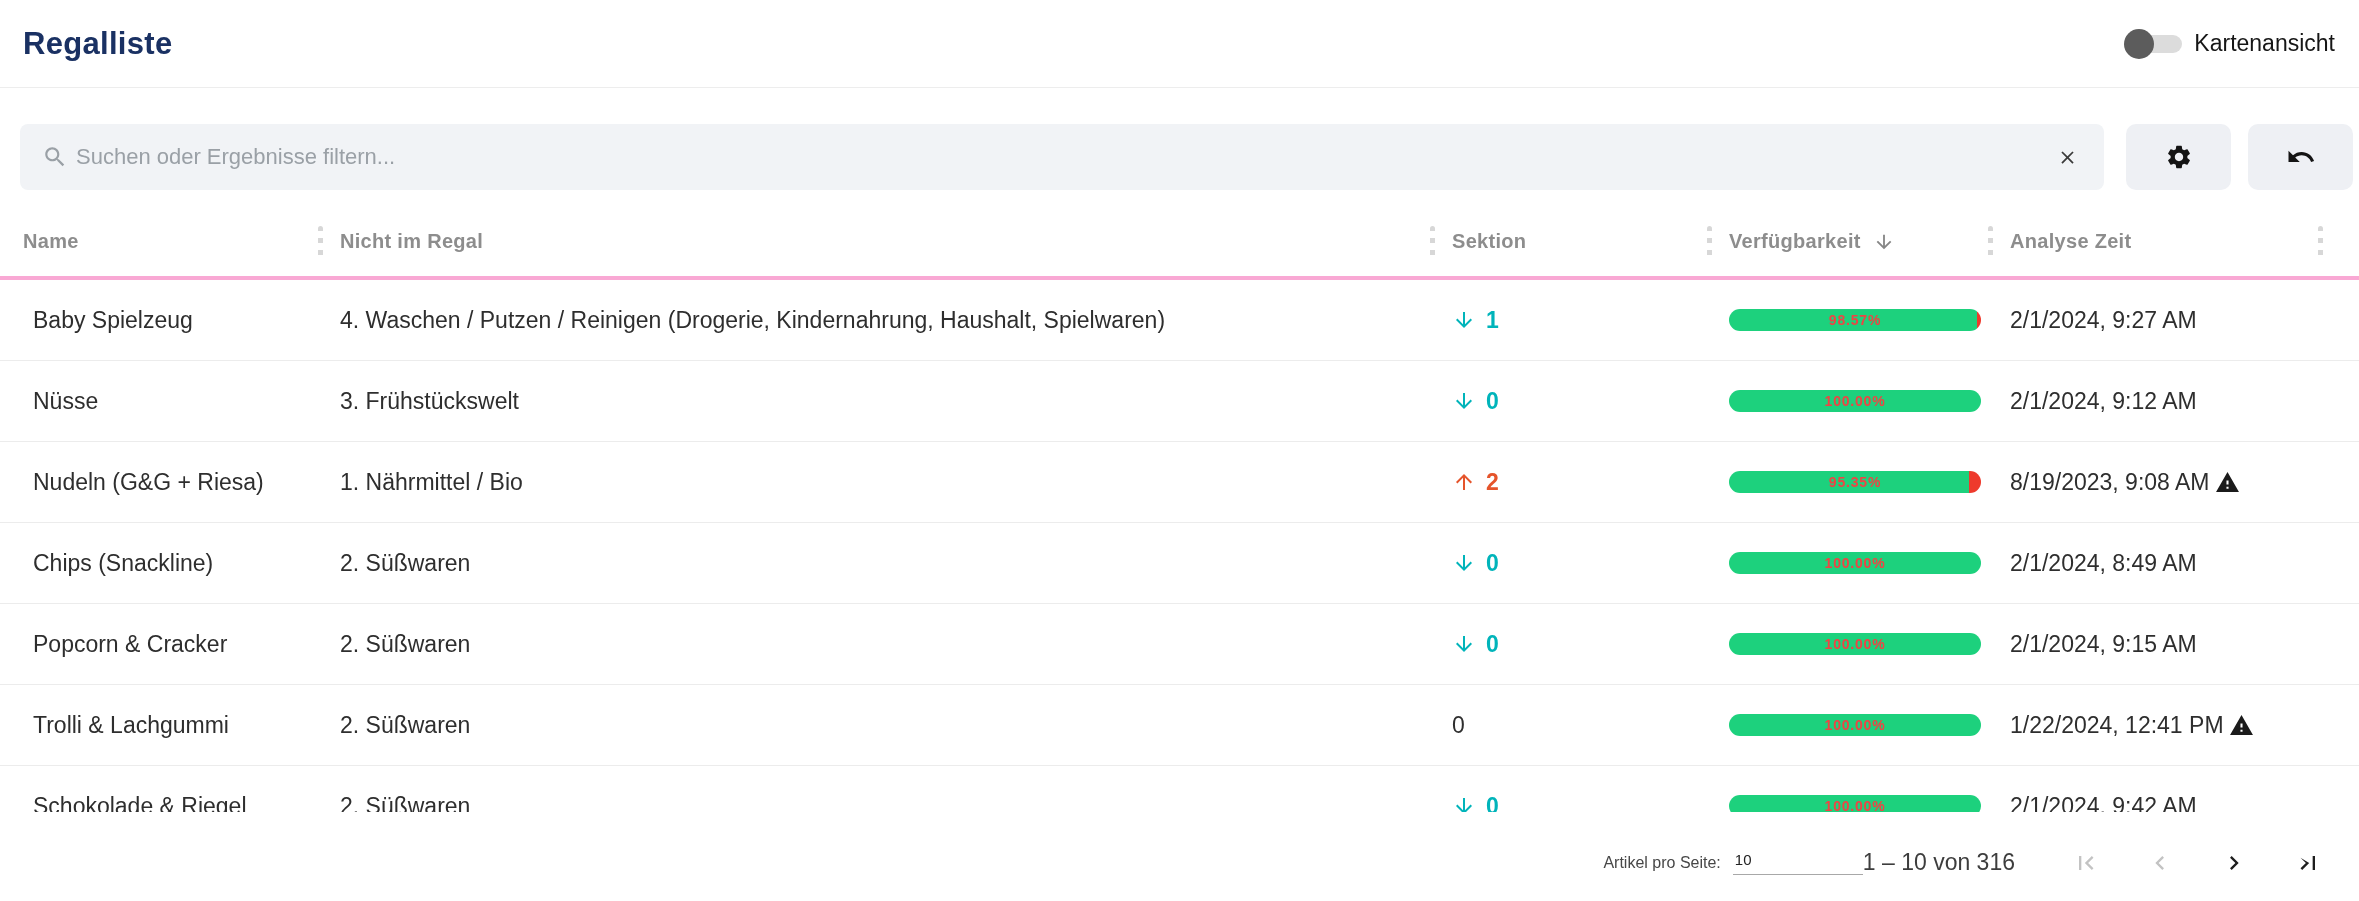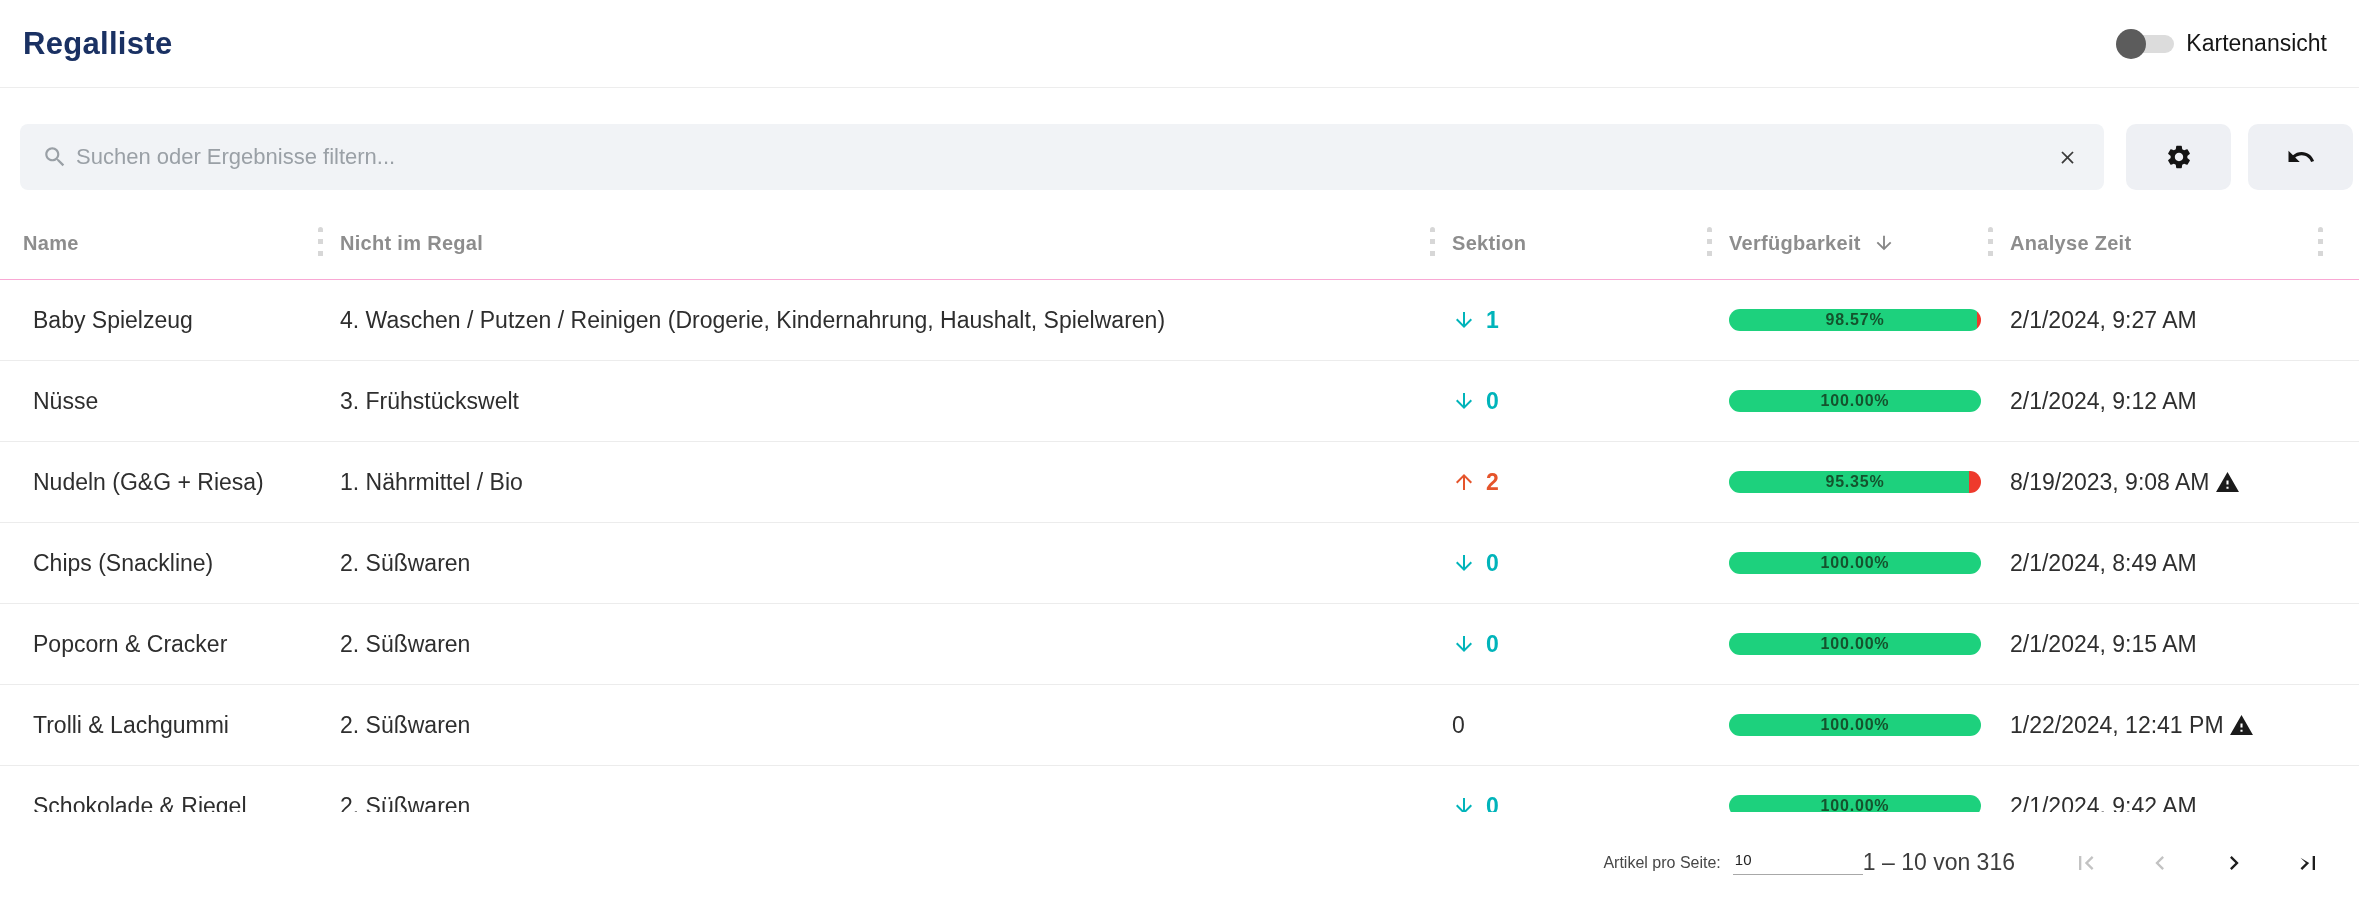--- a/index.html
+++ b/index.html
@@ -2,21 +2,21 @@
 <html lang="de" style="--title: #1a3163; --headtext: #8d8d8d; --teal: #00b4ba; --orange: #e5542b; --green: #1dd17d; --red: #ee3a2c;"><head>
 <meta charset="utf-8">
 <style>
   * { margin:0; padding:0; box-sizing:border-box; }
   html,body { background:#ffffff; }
   body { font-family:"Liberation Sans", sans-serif; color:#2e2e2e; }
   .page { position:relative; width:2359px; height:901px; background:#fff; overflow:hidden; }
 
   
   .page-header { height:88px; display:flex; align-items:center; justify-content:space-between;
-    padding:0 32px 0 23px; border-bottom:1px solid #ededed; }
+    padding:0 24px 0 23px; border-bottom:1px solid #ededed; }
   .page-title { font-size:31px; font-weight:700; color:var(--title,#1a3163); letter-spacing:.3px; }
   .toggle-wrap { display:flex; align-items:center; gap:12px; }
   .switch { position:relative; width:58px; height:32px; cursor:pointer; flex:none; }
   .switch .track { position:absolute; left:12px; top:7px; width:46px; height:18px;
     background:#dcdcdc; border-radius:9px; }
   .switch .knob { position:absolute; left:0; top:1px; width:30px; height:30px;
     background:#5c5c5c; border-radius:50%; }
   .toggle-label { font-size:23px; color:#161616; }
 
   
@@ -27,21 +27,21 @@
     font-size:22px; color:#333; margin-left:8px; }
   .search-input::placeholder { color:#9aa0a6; opacity:1; }
   .clear-btn { flex:none; border:0; background:transparent; cursor:pointer; display:flex; align-items:center; justify-content:center;
     width:34px; height:34px; }
   .tool-btn { flex:none; width:105px; border:0; background:#eef0f4; border-radius:10px; cursor:pointer;
     display:flex; align-items:center; justify-content:center; }
   .tool-btn + .tool-btn { margin-left:-5px; }
 
   
   .grid { display:grid; grid-template-columns:320px 1112px 277px 281px 330px 1fr; align-items:center; }
-  .thead { margin-top:17px; height:73px; border-bottom:1px solid #f9a8d4; }
+  .thead { margin-top:17px; height:73px; border-bottom:4px solid #f9a8d4; }
   .th { position:relative; height:100%; display:flex; align-items:center; gap:12px;
     padding-left:20px; font-size:20px; font-weight:700; color:var(--headtext,#8d8d8d); letter-spacing:.3px; cursor:pointer; }
   .th:first-child { padding-left:23px; }
   .handle { position:absolute; left:-2px; top:50%; transform:translateY(-50%); width:5px; height:32px;
     background:repeating-linear-gradient(to bottom, #d7d7d7 0 5px, transparent 5px 12px); border-radius:3px; cursor:col-resize; }
   .th-stub { position:relative; height:100%; }
   .sort-ic { display:flex; color:#868686; }
 
   .tbody { height:532px; overflow:hidden; }
   .row { height:81px; border-bottom:1px solid #ececec; cursor:pointer; }
@@ -54,21 +54,21 @@
   .trend.trend-up { color:var(--orange,#e5542b); }
   .trend.trend-down svg.ic-down { display:block; }
   .trend.trend-up svg.ic-up { display:block; }
   .trend.trend-down .count, .trend.trend-up .count { font-weight:700; }
   .trend.trend-none { color:#2e2e2e; }
 
   .bar { position:relative; width:252px; height:22px; border-radius:11px; overflow:hidden; display:flex; }
   .bar-fill { height:100%; background:var(--green,#1dd17d); }
   .bar-deficit { flex:1; height:100%; background:var(--red,#ee3a2c); }
   .bar-label { position:absolute; inset:0; display:flex; align-items:center; justify-content:center;
-    font-size:16px; font-weight:600; color:#14532d; letter-spacing:.8px; }
+    font-size:14px; font-weight:600; color:#ef4444; letter-spacing:.8px; }
 
   .zeit { display:flex; align-items:center; gap:5px; }
   .warning { display:flex; color:#1b1b1b; }
 
   
   .paginator { height:101px; display:flex; align-items:center; justify-content:flex-end; padding-right:28px; }
   .pp-label { font-size:16px; color:#474747; }
   .pp-input { width:130px; margin-left:12px; border:0; border-bottom:1px solid #a8a8a8; outline:0;
     font-family:inherit; font-size:15px; color:#222; padding:0 2px 6px 2px; background:transparent; }
   .range-label { font-size:23px; color:#3d3d3d; }

